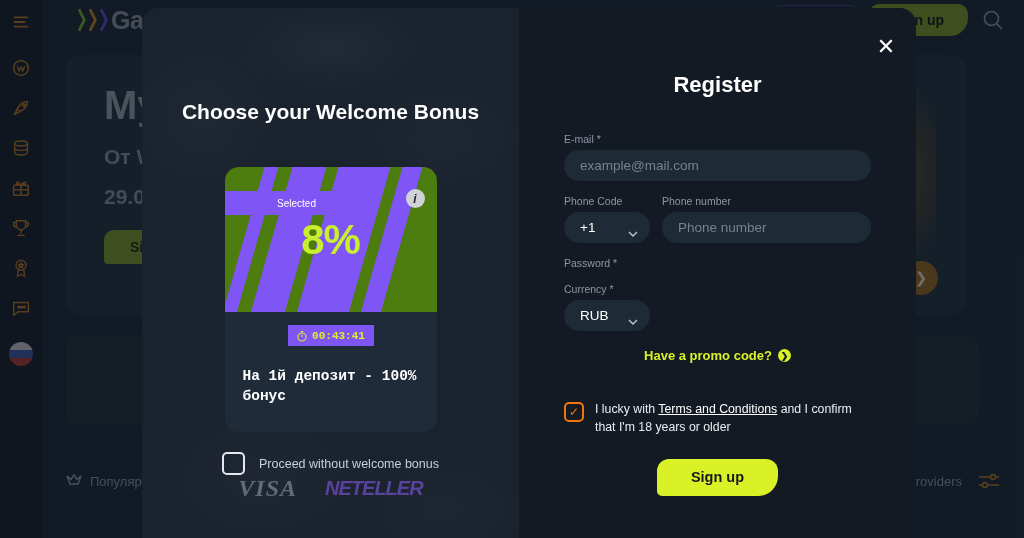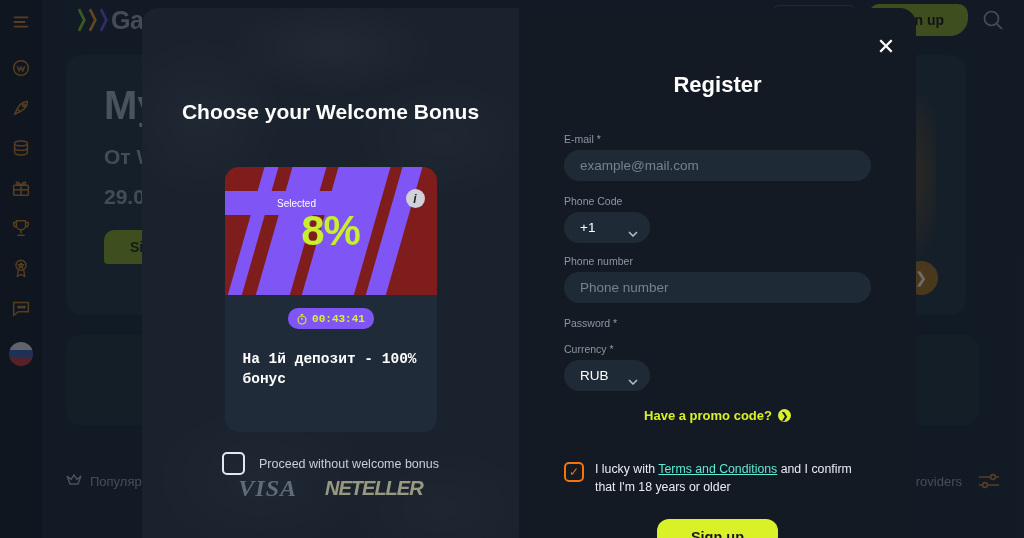--- a/index.html
+++ b/index.html
@@ -133,21 +133,21 @@
   .bonus-title {
     position: relative; text-align: center; color: #fff;
     font-size: 21px; font-weight: 700; margin-top: 92px;
   }
 
   .card {
     position: relative; margin: 43px auto 0; width: 212px; height: 265px;
     background: #1f2b38; border-radius: 14px; overflow: hidden;
   }
   .card-top {
-    position: relative; height: 128px; background: #7f1d1d; overflow: hidden;
+    position: relative; height: 145px; background: #4d7c0f; overflow: hidden;
   }
   .stripe { position: absolute; top: -30px; height: 210px; background: #7f55f5; transform: skewX(-16deg); }
   .s1 { left: 18px;  width: 14px; }
   .s2 { left: 46px;  width: 34px; }
   .s3 { left: 92px;  width: 52px; }
   .s4 { left: 156px; width: 20px; }
   .badge-selected {
     position: absolute; left: 0; top: 24px; height: 24px; width: 134px;
     background: #7f55f5; border-radius: 0 14px 14px 0;
     color: #fff; font-size: 10px; display: flex; align-items: center;
@@ -158,21 +158,21 @@
     border-radius: 50%; background: #cfd3d8; color: #222; font-size: 12px;
     font-weight: 700; font-style: italic;
     display: flex; align-items: center; justify-content: center; z-index: 3;
   }
   .card-pct {
     position: absolute; inset: 0; display: flex; align-items: center; justify-content: center;
     color: #c8ee2e; font-size: 42px; font-weight: 800; z-index: 2; letter-spacing: -1px;
   }
 
   .timer {
-    margin: 13px auto 0; width: 86px; height: 21px; border-radius: 10px;
+    margin: 13px auto 0; width: 86px; height: 21px; border-radius: 0;
     background: #7f55f5; color: #d9f227;
     font-family: "Liberation Mono", monospace; font-size: 11px; font-weight: 700;
     display: flex; align-items: center; justify-content: center; gap: 4px;
   }
   .timer .tico { width: 12px; height: 12px; }
   .card-desc {
     margin: 21px 18px 0; text-align: left; color: #fff;
     font-size: 14.5px; font-weight: 700; line-height: 1.35; font-family: Liberation Mono, monospace;
   }
 
@@ -183,40 +183,40 @@
   .chk-empty {
     width: 23px; height: 23px; border-radius: 5px;
     border: 2px solid #e3e8ee; background: transparent;
   }
 
   .pay-row {
     display: flex; align-items: center; justify-content: center; gap: 28px;
     opacity: .55;
   }
   .pay-visa { font-family: "Liberation Serif", serif; font-style: italic; font-weight: 700; font-size: 24px; color: #97a3b2; letter-spacing: 1px;}
-  .pay-net { font-family: "Liberation Sans", sans-serif; font-style: italic; font-weight: 700; font-size: 20px; color: #fef9c3; letter-spacing: -1px;}
+  .pay-net { font-family: "Liberation Sans", sans-serif; font-style: italic; font-weight: 700; font-size: 20px; color: #8b5cf6; letter-spacing: -1px;}
 
   
   .close-x {
     position: absolute; right: 18px; top: 28px; width: 24px; height: 24px;
     color: #fff; font-size: 22px; line-height: 22px; text-align: center; z-index: 9;
   }
   .reg-title {
     text-align: center; color: #fff; font-size: 22px; font-weight: 700;
     margin-top: 64px;
   }
   .form { padding: 0 45px; margin-top: 35px; }
   .fl { color: #8c97a4; font-size: 10.5px; margin-bottom: 5px; }
   .inp {
     width: 100%; height: 31px; border-radius: 16px; border: none;
     background: #1e2b36; color: #fff; font-size: 13.5px; padding: 0 16px;
     font-family: "Liberation Sans", sans-serif;
   }
   .inp::placeholder { color: #76828f; }
-  .row2 { display: flex; gap: 12px; margin-top: 14px; flex-direction: column; }
+  .row2 { display: flex; gap: 12px; margin-top: 14px; }
   .col-sm { width: 86px; }
   .col-lg { flex: 1; }
   .sel {
     width: 100%; height: 31px; border-radius: 16px; border: none;
     background: #1e2b36; color: #fff; font-size: 13.5px; padding: 0 28px 0 16px;
     font-family: "Liberation Sans", sans-serif;
     appearance: none; -webkit-appearance: none;
   }
   .selwrap { position: relative; }
   .caret {
@@ -238,21 +238,21 @@
   }
   .agree {
     display: flex; gap: 11px; margin: 38px 45px 0; align-items: flex-start;
   }
   .chk-on {
     flex: 0 0 auto; width: 20px; height: 20px; border-radius: 5px;
     border: 2px solid #f3740d; color: #f3740d; font-size: 12px;
     display: flex; align-items: center; justify-content: center; margin-top: 1px;
   }
   .agree-txt { color: #e9edf1; font-size: 12.3px; line-height: 1.45; }
-  .agree-txt a { color: #5eead4; text-decoration: underline; }
+  .agree-txt a { color: #ffffff; text-decoration: underline; }
   .signup-wrap { display: flex; justify-content: center; margin-top: 22px; }
   .btn-signup {
     height: 37px; padding: 0 34px; border: none;
     border-radius: 12px 12px 20px 5px;
     background: #d9f227; color: #16181a; font-size: 14.5px; font-weight: 700;
   }
 </style>
 </head>
 <body>
 

